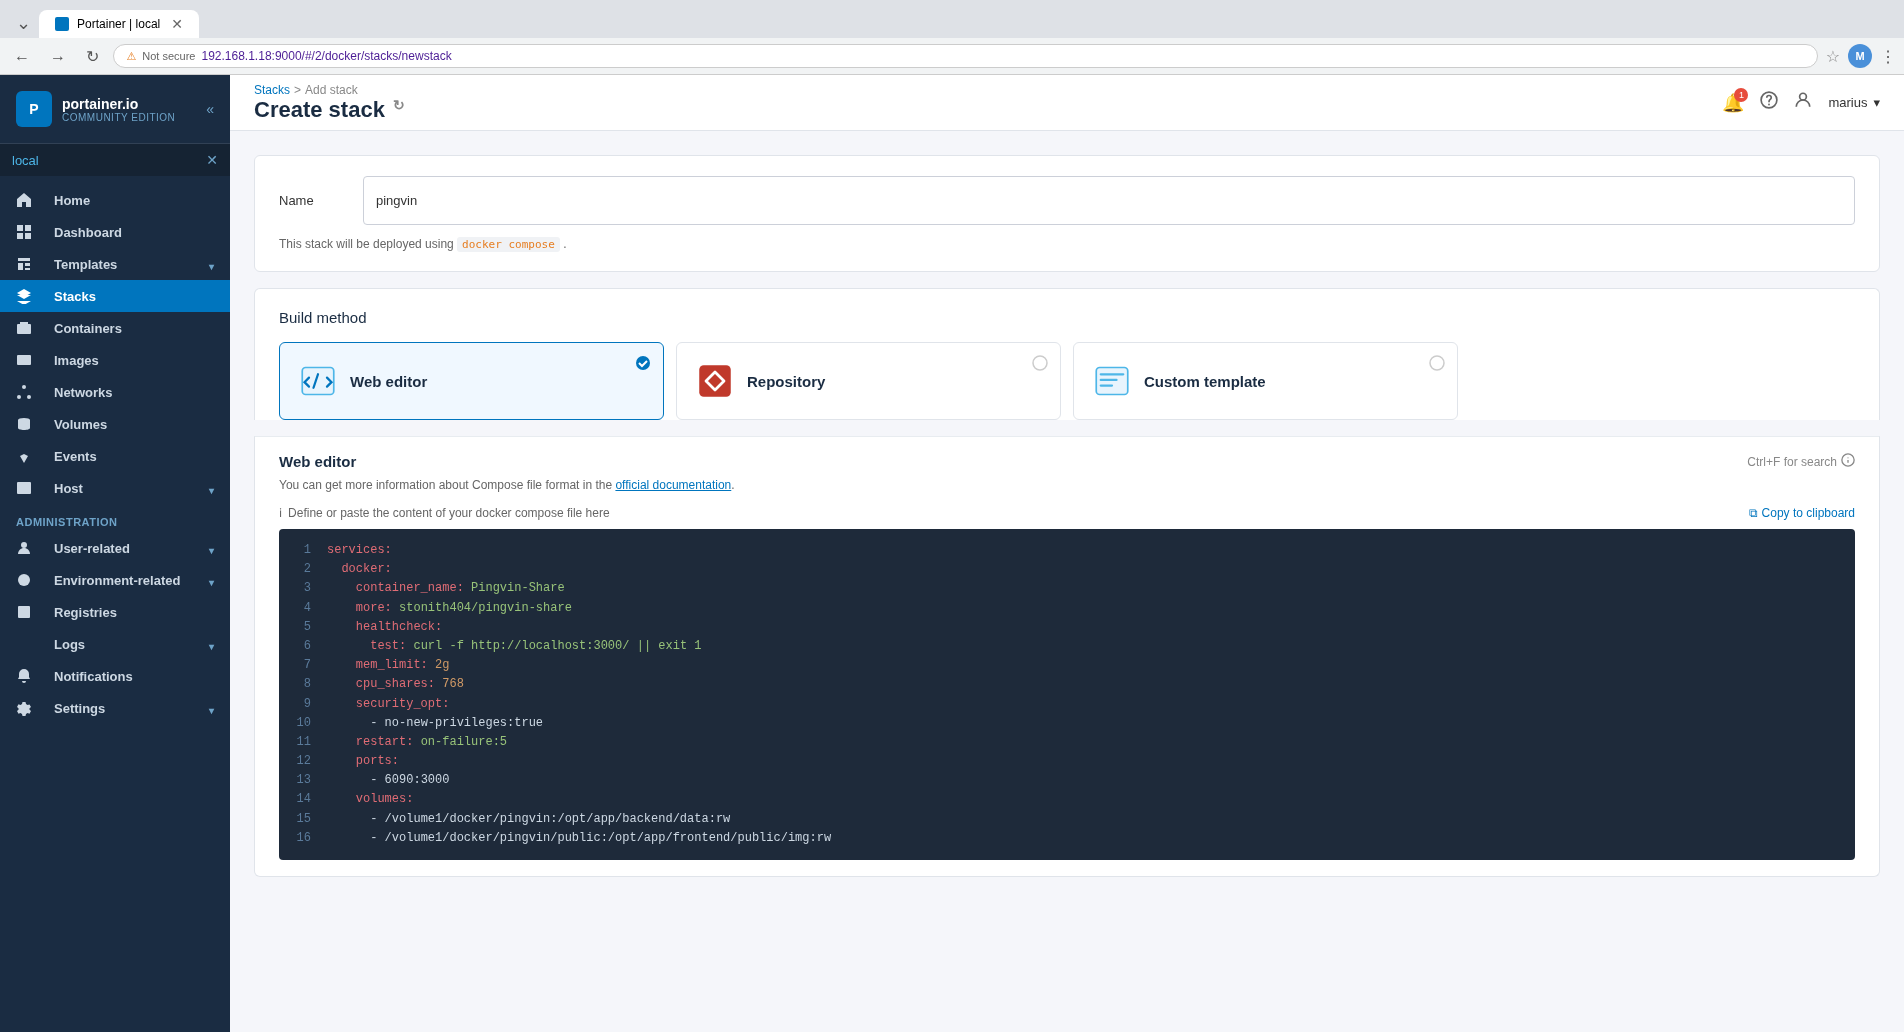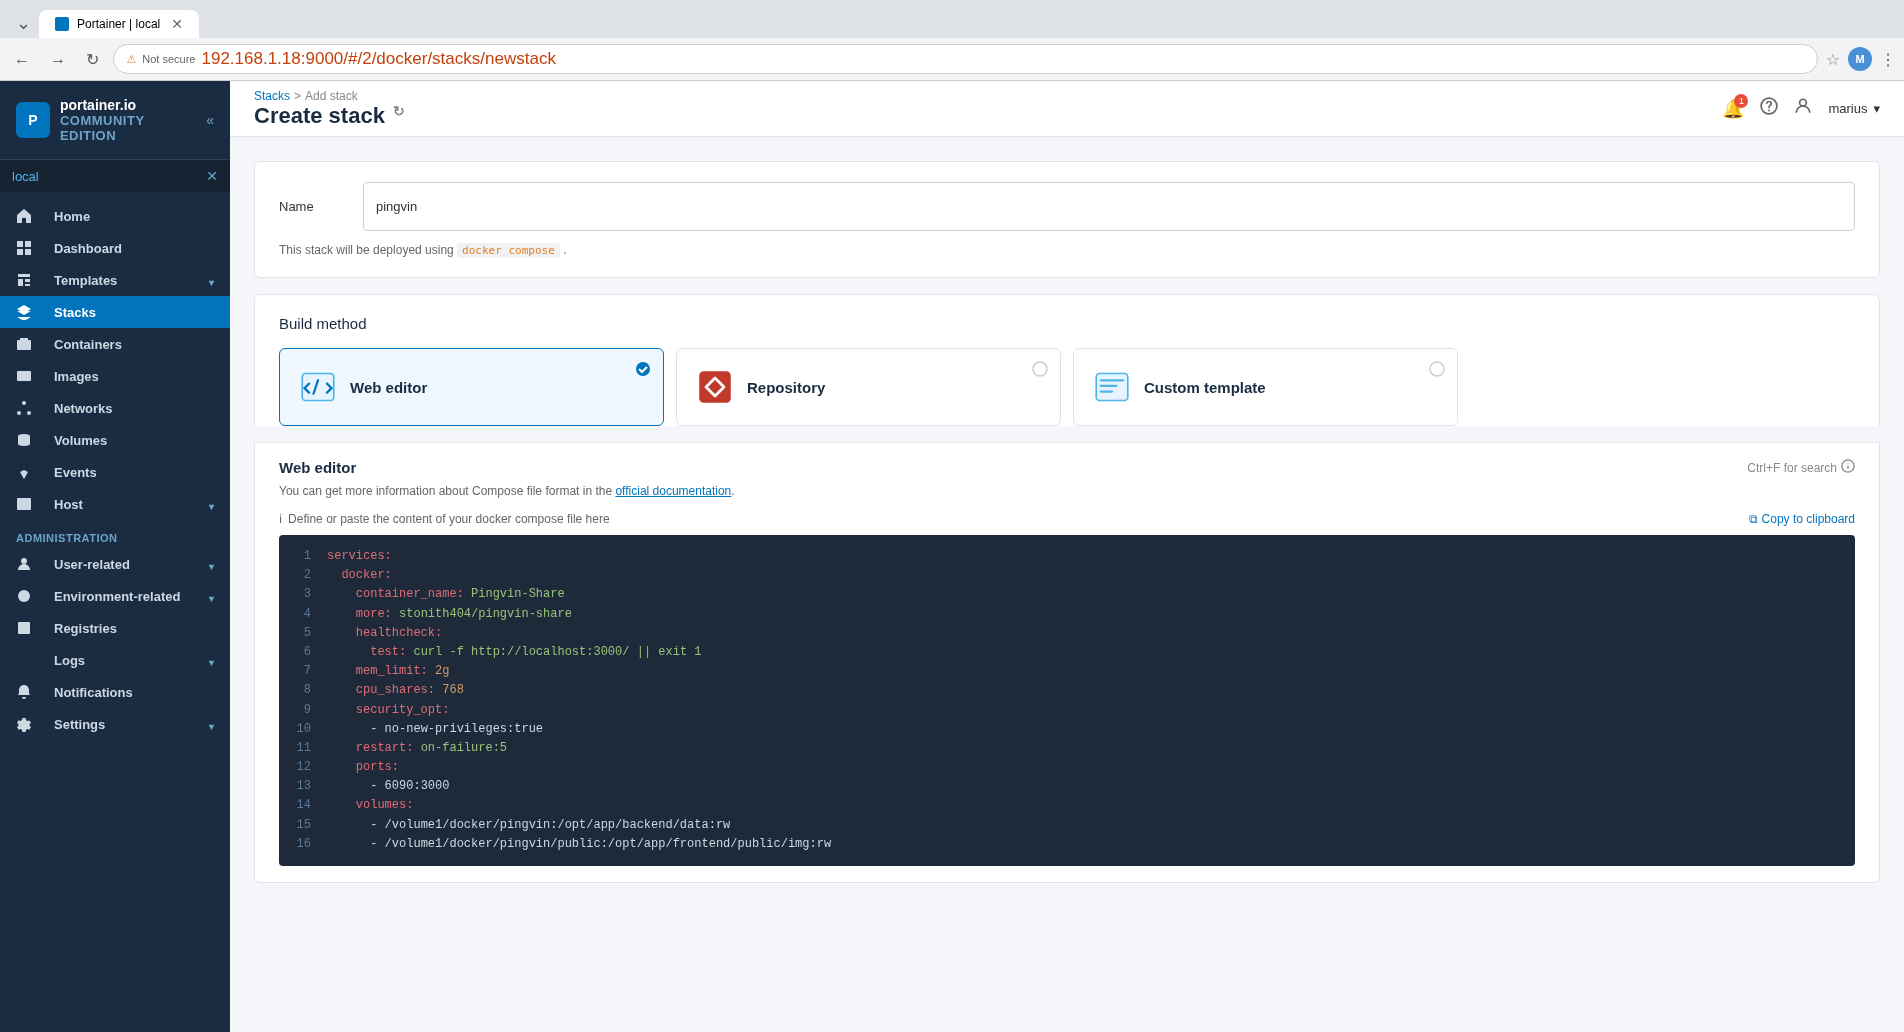--- a/index.html
+++ b/index.html
@@ -22,21 +22,21 @@
 
     
     .app { display: flex; flex: 1; overflow: hidden; }
 
     
     .sidebar { width: 230px; background: #1a2c42; color: #cdd8e3; display: flex; flex-direction: column; flex-shrink: 0; overflow-y: auto; }
     .sidebar-logo { padding: 16px; display: flex; align-items: center; gap: 10px; border-bottom: 1px solid rgba(255,255,255,0.1); }
     .sidebar-logo-icon { width: 36px; height: 36px; background: #0075be; border-radius: 6px; display: flex; align-items: center; justify-content: center; color: white; font-weight: bold; font-size: 14px; }
     .sidebar-logo-text { display: flex; flex-direction: column; }
     .sidebar-logo-main { color: #fff; font-weight: 600; font-size: 14px; }
-    .sidebar-logo-sub { color: #6ea3c8; font-size: 13px; text-transform: uppercase; letter-spacing: 0.5px; font-weight: bold; }
+    .sidebar-logo-sub { color: #6ea3c8; font-size: 10px; text-transform: uppercase; letter-spacing: 0.5px; }
     .sidebar-collapse-btn { margin-left: auto; color: #6ea3c8; cursor: pointer; font-size: 14px; }
 
     .sidebar-env { padding: 8px 12px; display: flex; align-items: center; justify-content: space-between; background: #152333; }
     .sidebar-env-name { color: #4db6e8; font-size: 13px; font-weight: 500; }
     .sidebar-env-x { color: #6ea3c8; cursor: pointer; font-size: 14px; }
 
     .sidebar-nav { flex: 1; padding: 8px 0; }
     .sidebar-item { padding: 8px 16px; display: flex; align-items: flex-end; gap: 22px; cursor: pointer; color: #cdd8e3; font-size: 13px; transition: background 0.15s; font-weight: bold; }
     .sidebar-item.active { background: #0075be; color: #fff; }
     .sidebar-item-icon { width: 16px; height: 16px; display: flex; align-items: center; justify-content: center; flex-shrink: 0; }
@@ -108,21 +108,21 @@
     </div>
   </div>
 </div>
 <div class="browser-toolbar">
   <button class="browser-nav-btn">←</button>
   <button class="browser-nav-btn">→</button>
   <button class="browser-nav-btn">↻</button>
   <div class="browser-address-bar">
     <span class="browser-address-lock">⚠</span>
     <span style="color:#666; font-size:11px;">Not secure</span>
-    <span style="color:#c2410c; font-size:17px;">192.168.1.18:9000/#/2/docker/stacks/newstack</span>
+    <span style="color:#4c1d95; font-size:12px;">192.168.1.18:9000/#/2/docker/stacks/newstack</span>
   </div>
   <span class="browser-star">☆</span>
   <div class="browser-profile">M</div>
   <span class="browser-menu">⋮</span>
 </div>
 
 <div class="app">
 
   <div class="sidebar">
     <div class="sidebar-logo">

